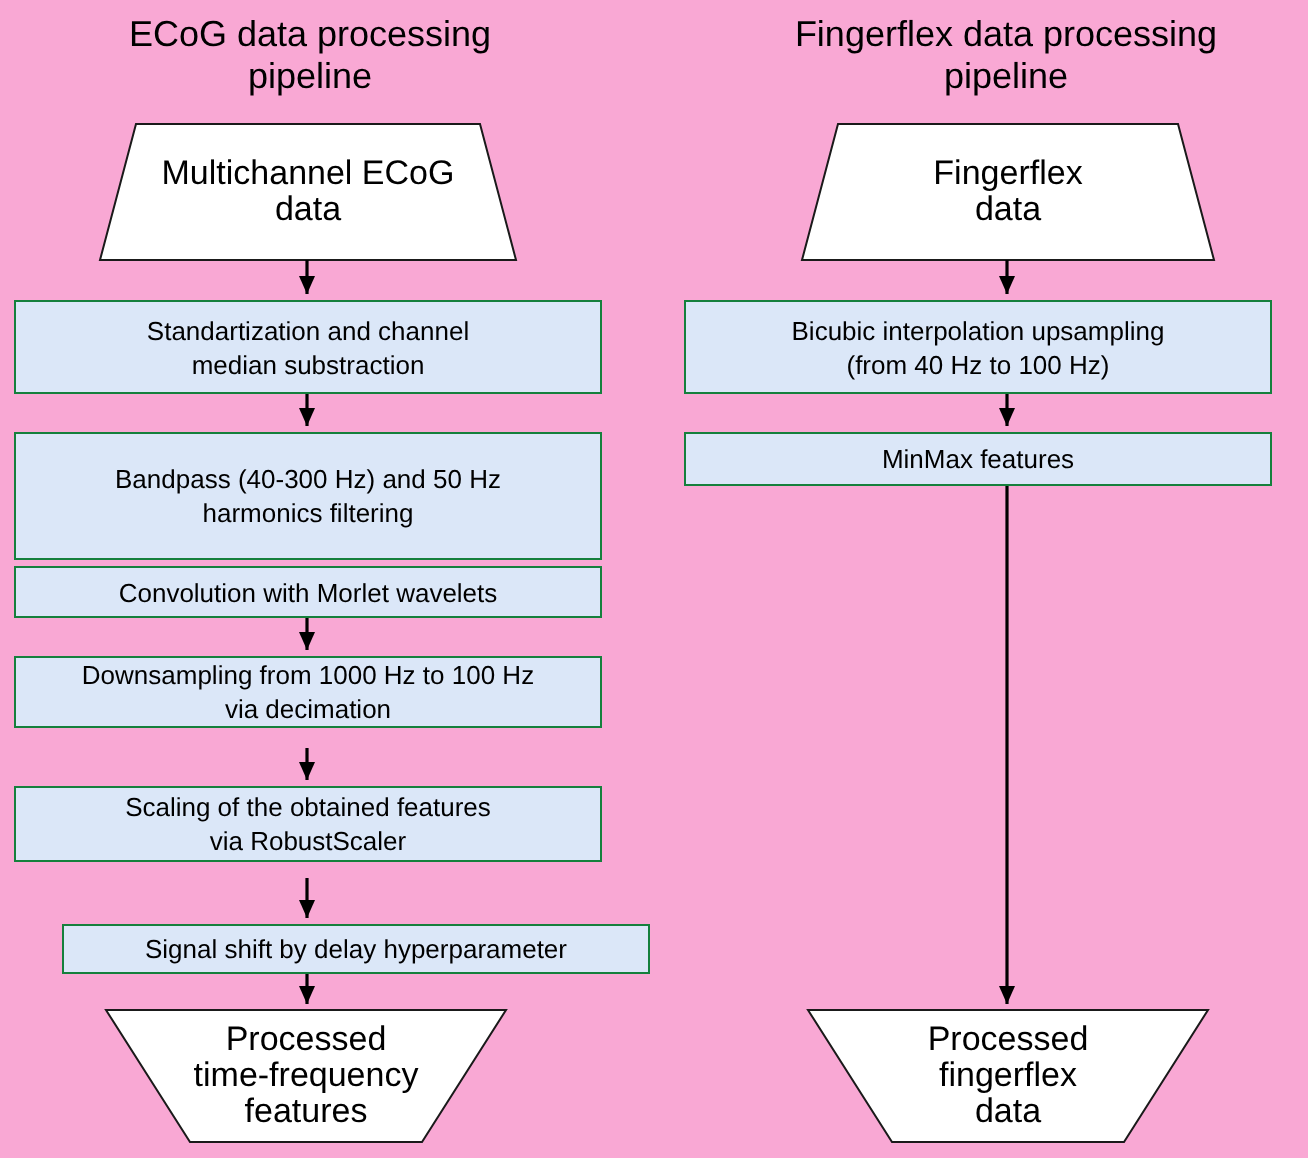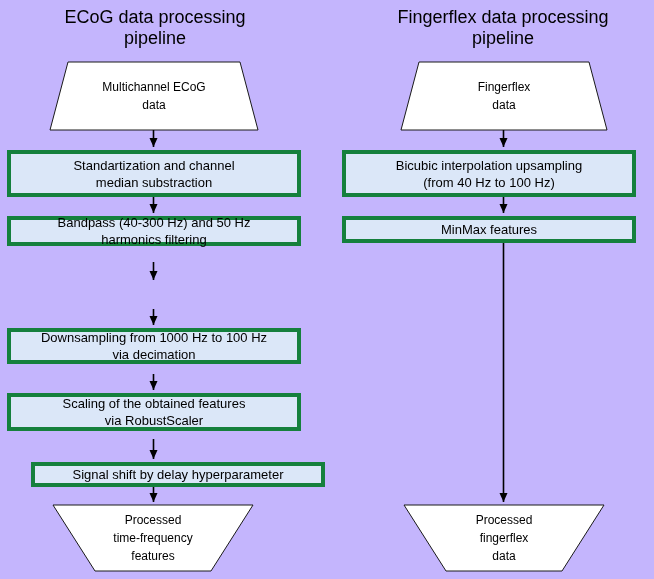--- a/index.html
+++ b/index.html
@@ -1,33 +1,33 @@
 <!DOCTYPE html>
 <html><head>
 <meta charset="utf-8">
 <style>
   html,body { margin:0; padding:0; background:#ffffff; }
   .canvas {
     position:relative; width:654px; height:579px;
-    background:#c4b5fd; overflow:hidden;
+    background:#f9a8d4; overflow:hidden;
     font-family:"Liberation Sans", sans-serif;
     color:#000000;
   }
   .svg-layer { position:absolute; left:0; top:0; width:654px; height:579px; }
   .pipeline-title {
     position:absolute; text-align:center;
     font-size:18px; line-height:21px; white-space:pre-line;
   }
   .node-label {
     position:absolute; display:flex; align-items:center; justify-content:center;
-    text-align:center; font-size:12px; line-height:18px; white-space:pre-line;
+    text-align:center; font-size:17px; line-height:18px; white-space:pre-line;
   }
   .process-box {
     position:absolute; box-sizing:border-box;
-    background:#dbe7f8; border:4px solid #15803d;
+    background:#dbe7f8; border:1px solid #15803d;
     display:flex; align-items:center; justify-content:center;
     text-align:center; font-size:13px; line-height:17px; white-space:pre-line;
     width:294px;
   }
   .col-left  { left:7px; }
   .col-right { left:342px; }
 </style>
 </head>
 <body>
 
@@ -59,22 +59,23 @@
   </svg>
 
   <div class="pipeline-title" style="left:2px; top:7px; width:306px;">ECoG data processing
 pipeline</div>
 
   <div class="node-label" style="left:50px; top:63px; width:208px; height:66px;">Multichannel ECoG
 data</div>
 
   <div class="process-box col-left" style="top:150px; height:47px;">Standartization and channel
 median substraction</div>
-  <div class="process-box col-left" style="top:216px; height:30px;">Bandpass (40-300 Hz) and 50 Hz
+  <div class="process-box col-left" style="top:216px; height:64px;">Bandpass (40-300 Hz) and 50 Hz
 harmonics filtering</div>
+  <div class="process-box col-left" style="top:283px; height:26px;">Convolution with Morlet wavelets</div>
   <div class="process-box col-left" style="top:328px; height:36px;">Downsampling from 1000 Hz to 100 Hz
 via decimation</div>
   <div class="process-box col-left" style="top:393px; height:38px;">Scaling of the obtained features
 via RobustScaler</div>
   <div class="process-box col-left" style="top:462px; height:25px;margin-left:24px;">Signal shift by delay hyperparameter</div>
 
   <div class="node-label" style="left:53px; top:505px; width:200px; height:66px;">Processed
 time-frequency
 features</div>
 

